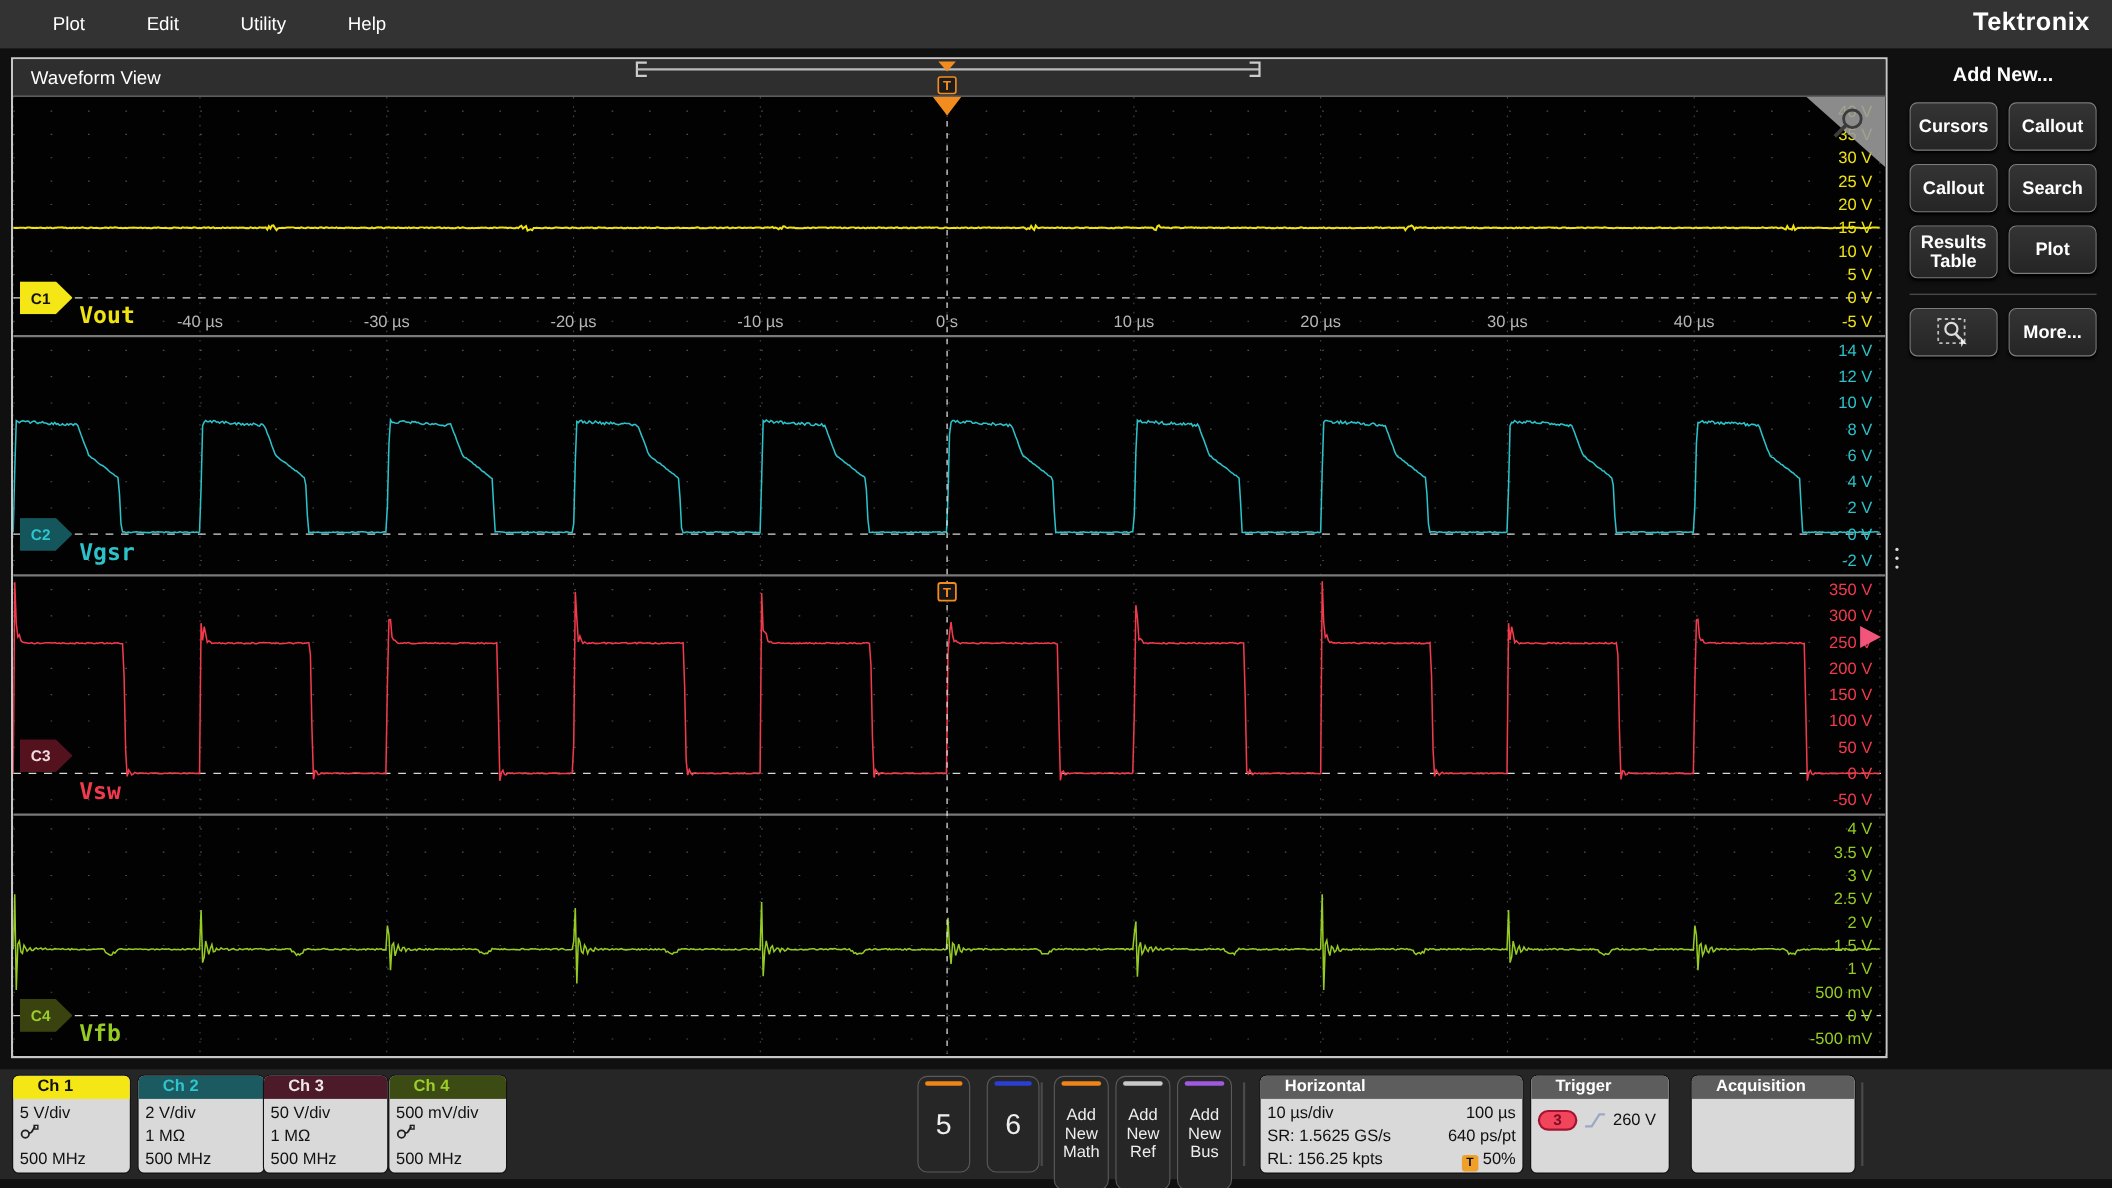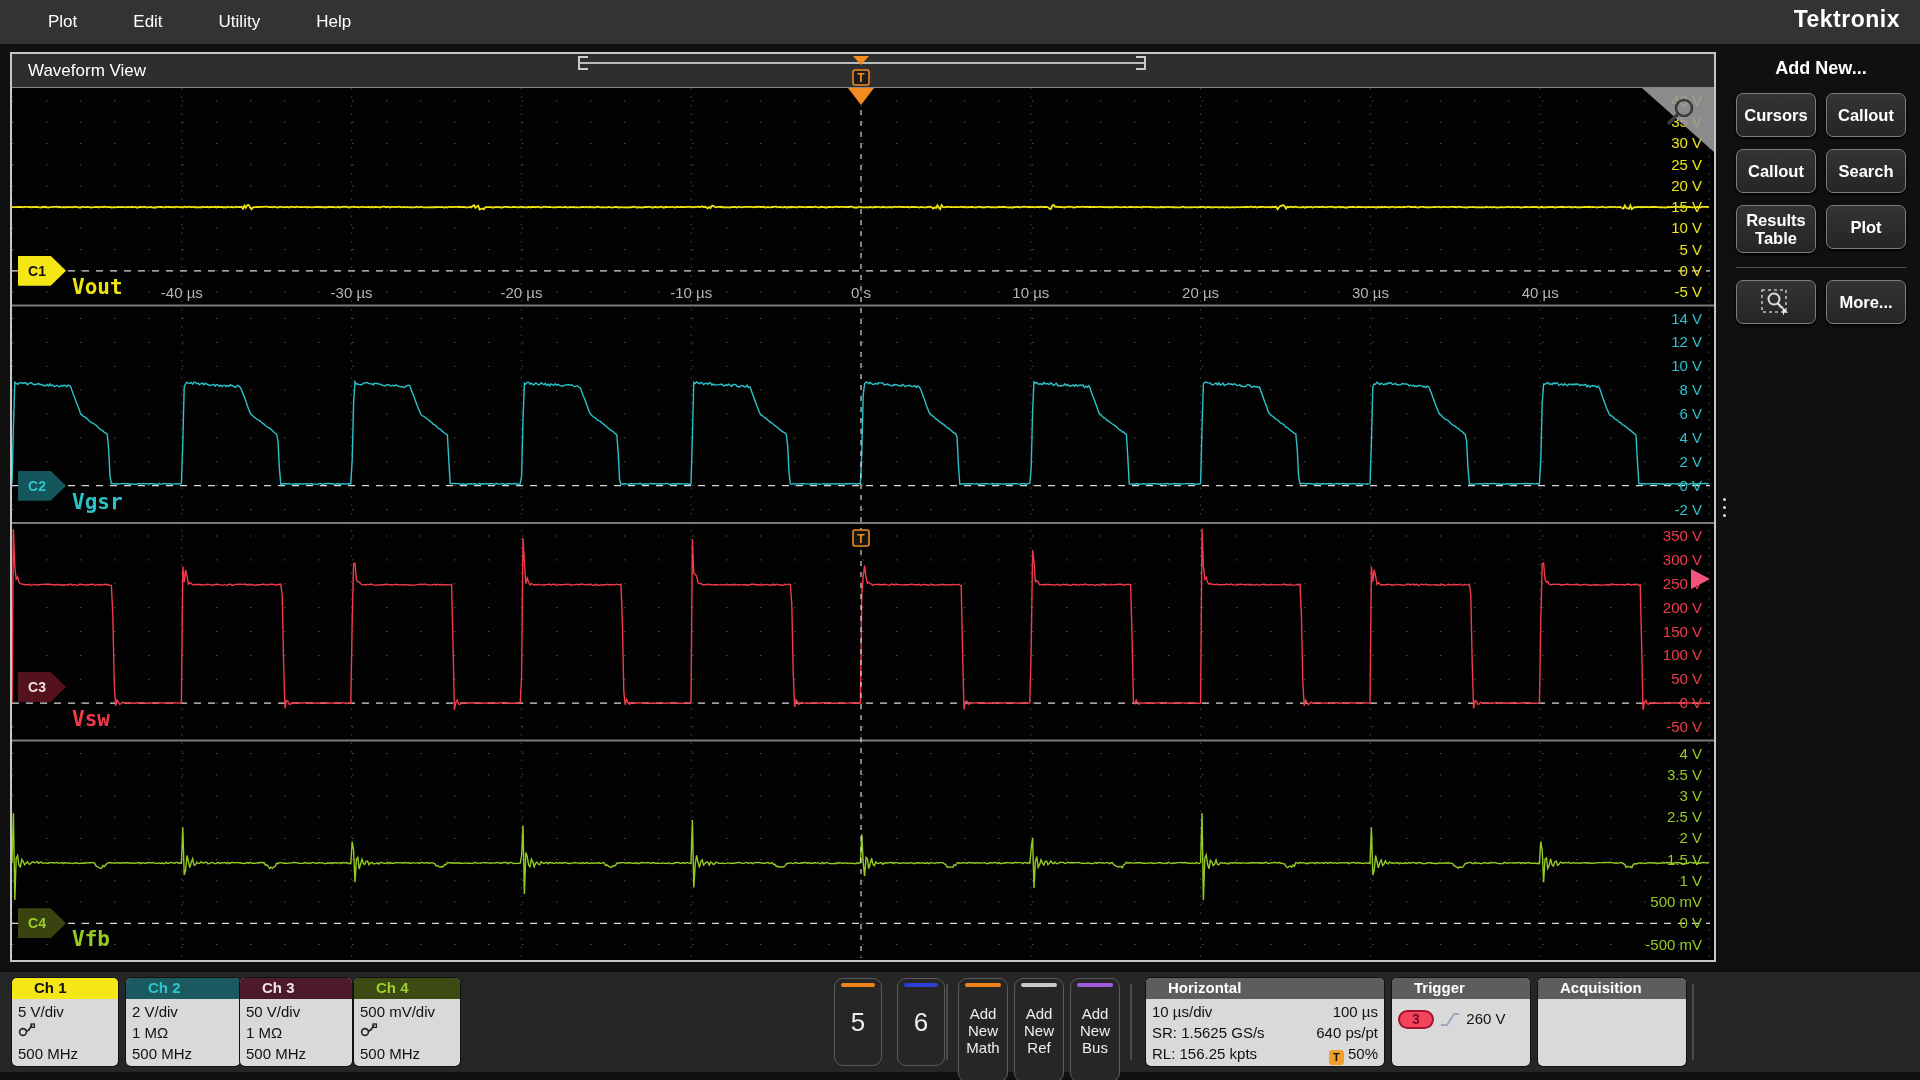--- a/index.html
+++ b/index.html
@@ -332,21 +332,21 @@
           <span>SR: 1.5625 GS/s</span>
           <span>640 ps/pt</span>
         </div>
       <div class="bd-row">
           <span>RL: 156.25 kpts</span>
           <span><span class="tpos-icon">T</span> <span>50%</span></span>
         </div>
     </div>
   </div>
 
-  <div class="card" style="left:1392px;width:138px">
+  <div class="card" style="left:1392px;width:125px">
     <div class="hd" style="background:#5d5d5d;color:#fff">Trigger</div>
     <div class="bd" style="padding-top:9px">
       <span class="trig-pill">3</span>
       <svg width="24" height="18" style="vertical-align:-4px">
           <path d="M3 15 h6 l7 -11 h5" stroke="#9aa8c6" stroke-width="2" fill="none"></path>
         </svg>
       <span>260 V</span>
     </div>
   </div>
 

